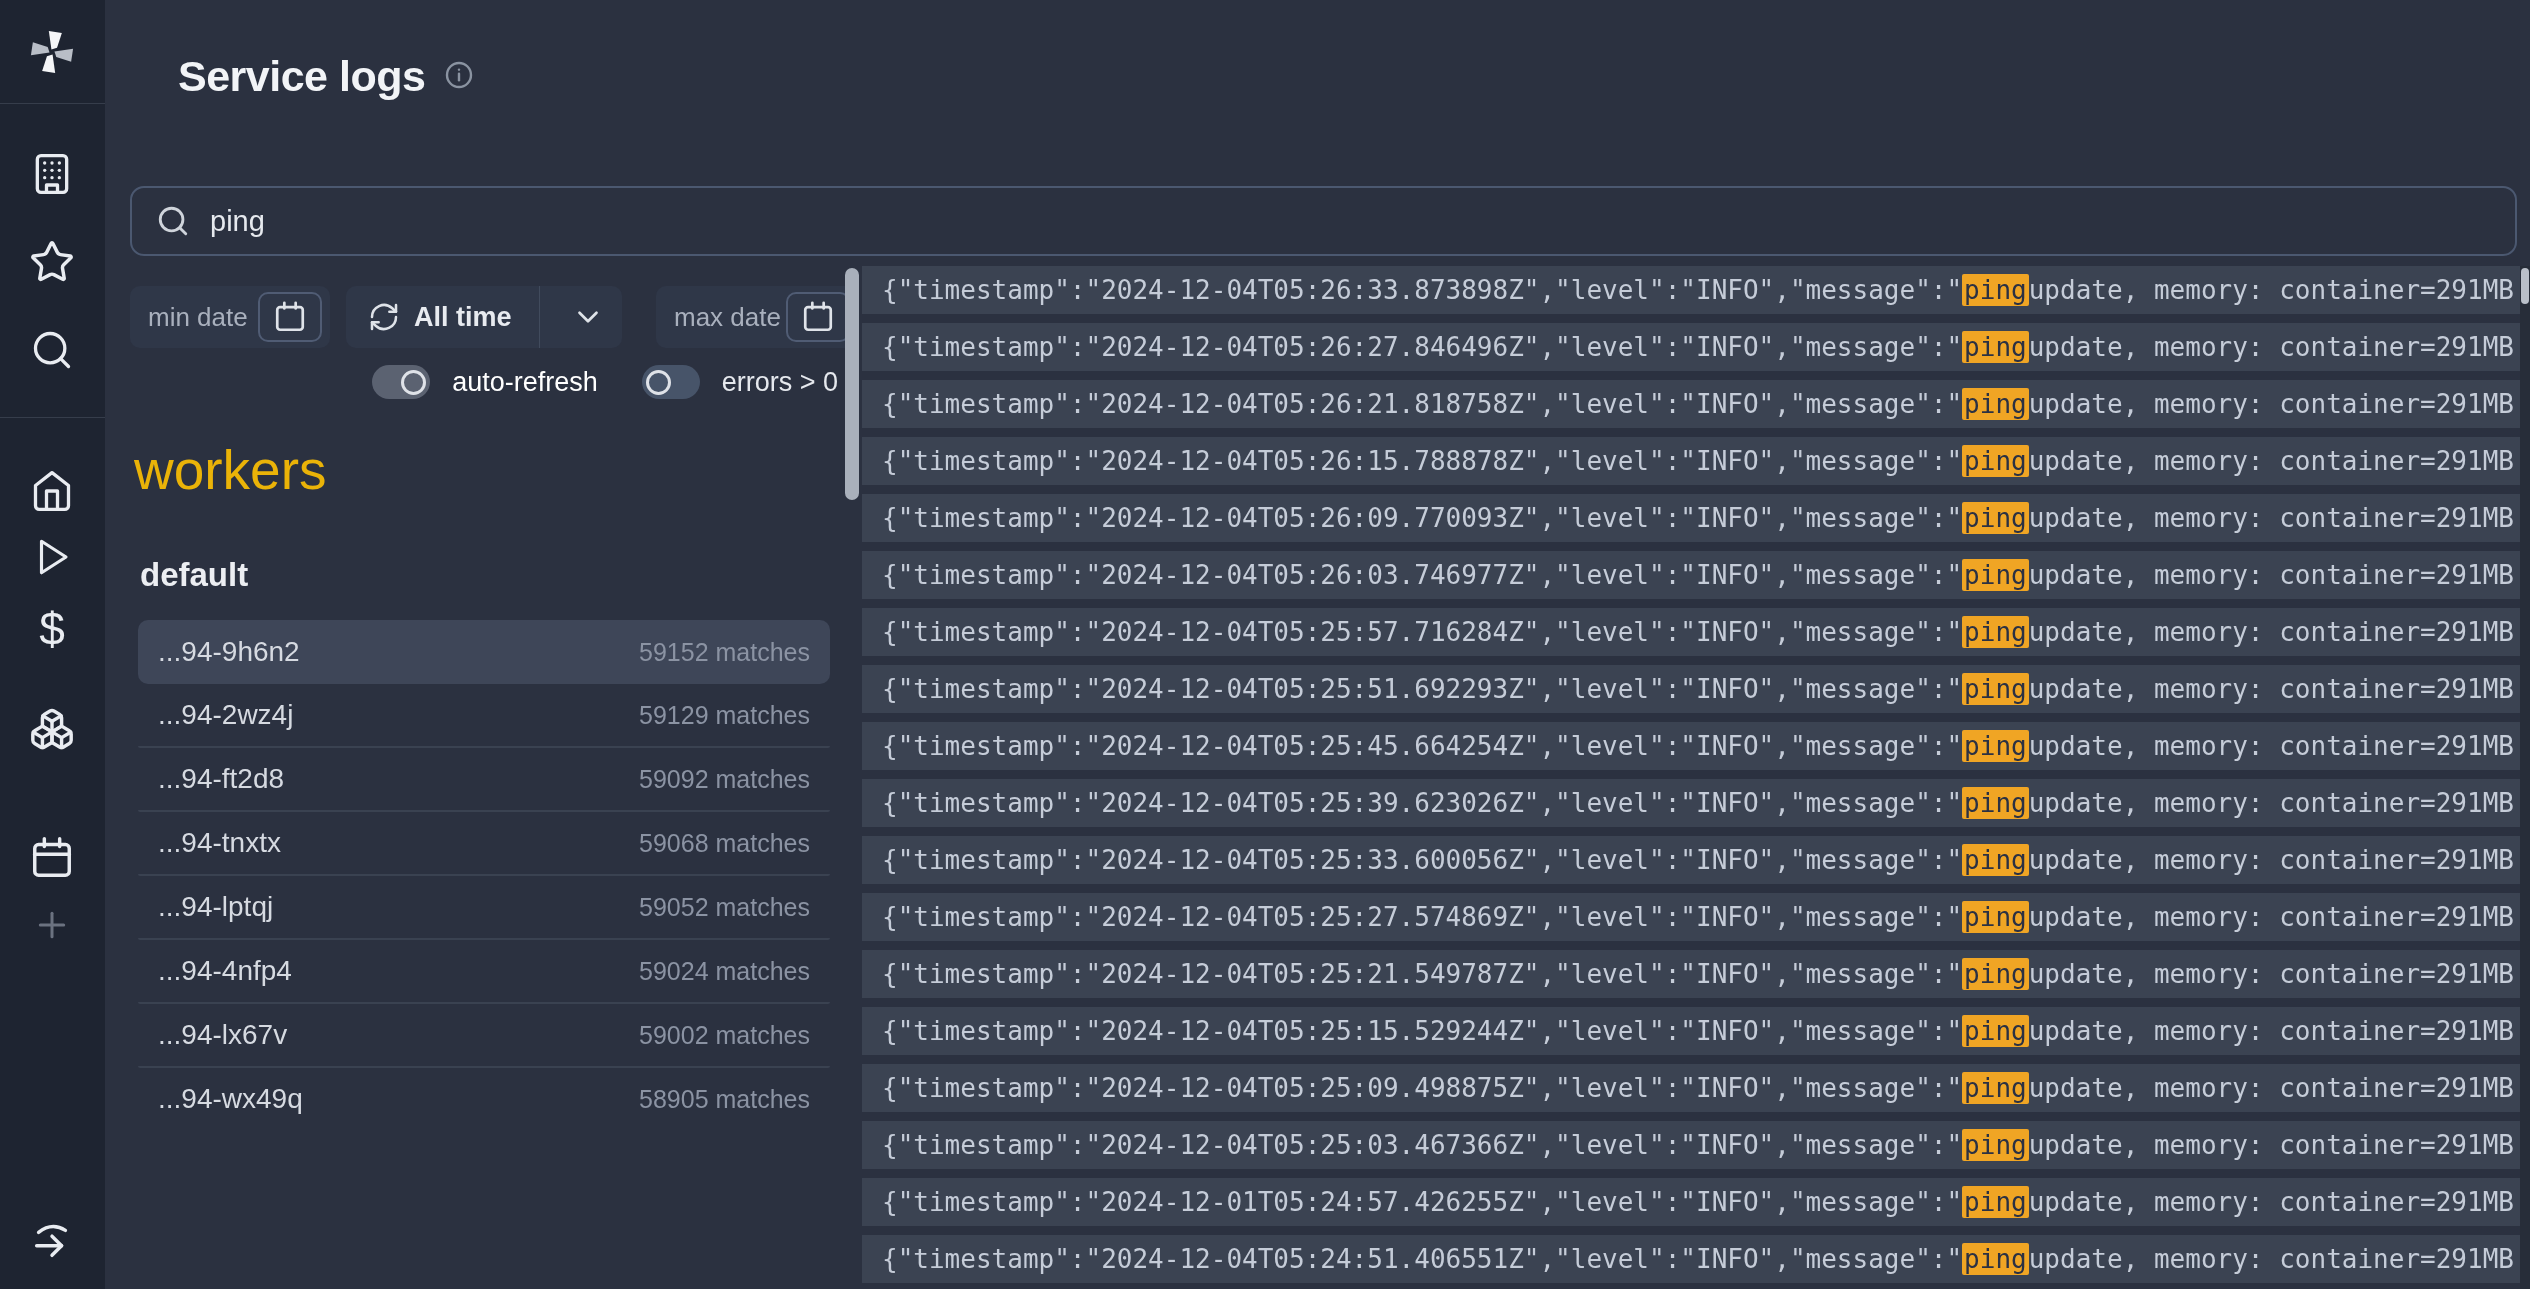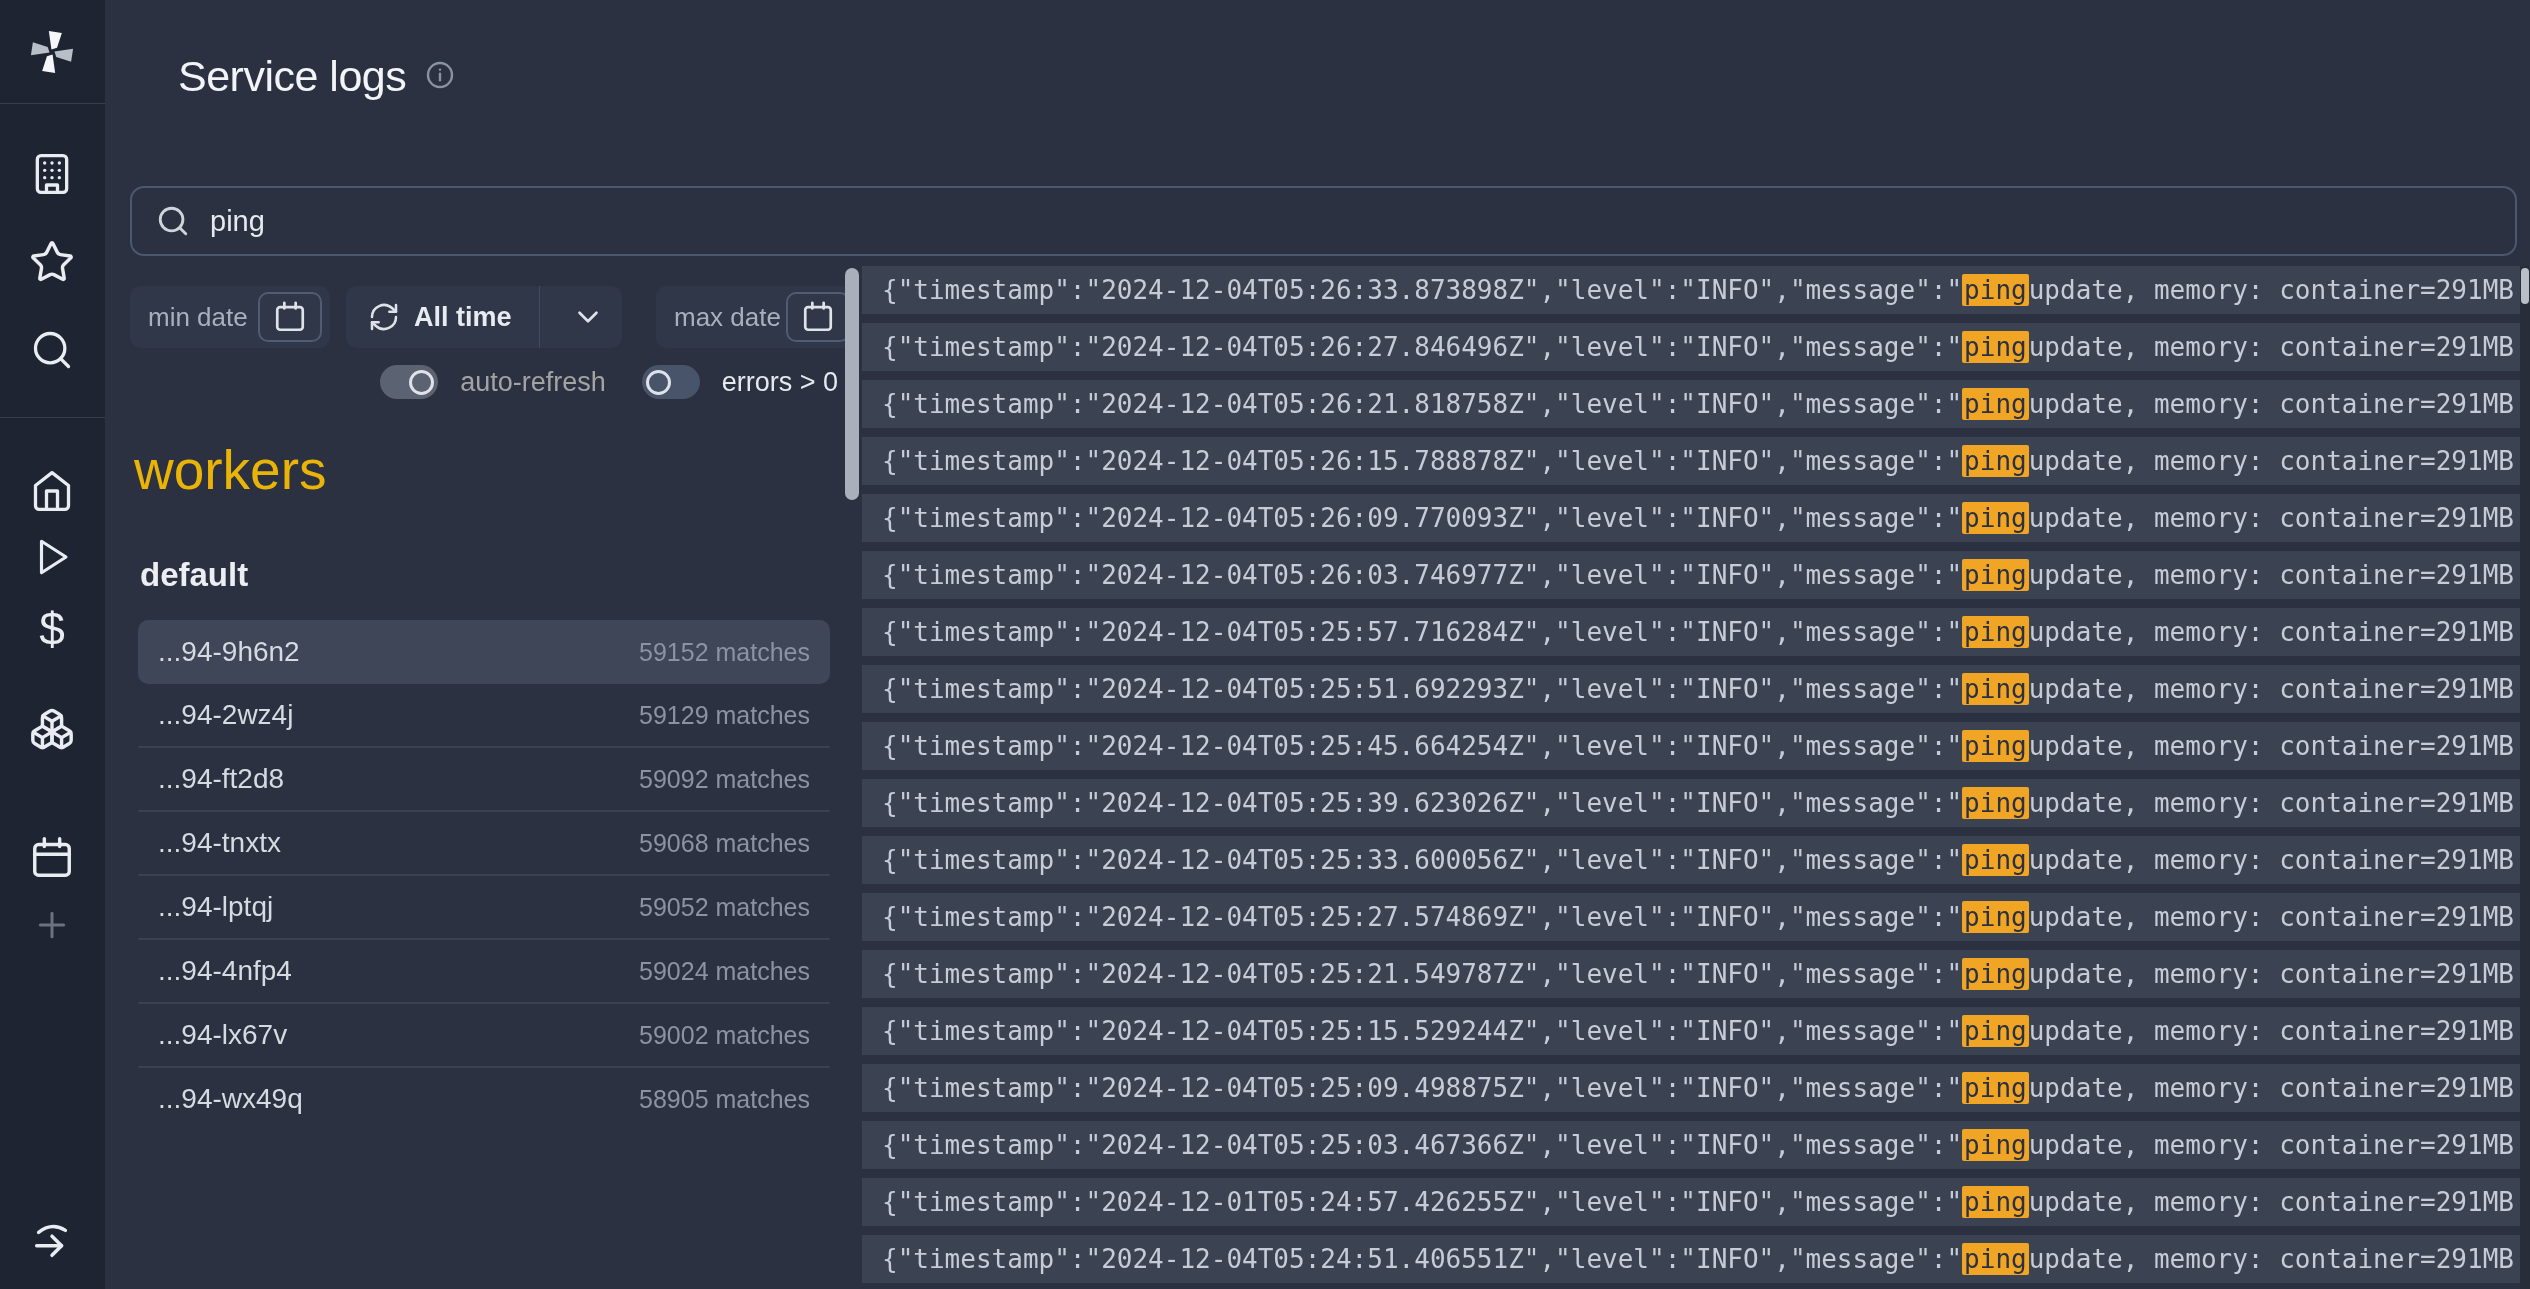--- a/index.html
+++ b/index.html
@@ -12,21 +12,21 @@
 
   
   .sidebar{position:absolute;left:0;top:0;width:105px;height:1289px;background:var(--sidebar-bg)}
   .side-div{position:absolute;left:0;width:105px;height:1px;background:#363d4b}
   .side-icon{position:absolute;left:52px;transform:translate(-50%,-50%);display:flex;align-items:center;justify-content:center;cursor:pointer}
   .side-icon svg{stroke:#e9ecf1;fill:none;stroke-width:1.8;stroke-linecap:round;stroke-linejoin:round}
   .side-icon.dim svg{stroke:#6b7280}
   .dollar-glyph{font-size:46px;color:#e9ecf1;font-weight:400;font-family:"Liberation Sans",sans-serif}
 
   
-  .page-title{position:absolute;left:178px;top:52px;font-size:43px;font-weight:400;color:#f2f4f7;letter-spacing:-.5px;display:flex;align-items:center;gap:18px}
+  .page-title{position:absolute;left:178px;top:52px;font-size:43px;font-weight:700;color:#f2f4f7;letter-spacing:-.5px;display:flex;align-items:center;gap:18px}
   .info-icon svg{stroke:#8a93a1;fill:none;stroke-width:1.8;stroke-linecap:round}
 
   
   .searchbar{position:absolute;left:130px;top:186px;width:2387px;height:70px;border:2px solid #4b5870;border-radius:14px;display:flex;align-items:center;gap:20px;padding:0 24px}
   .searchbar svg{stroke:#cfd4db;fill:none;stroke-width:2;stroke-linecap:round}
   .searchbar input{flex:1;background:transparent;border:none;outline:none;color:#e6e9ee;font-size:29px;font-family:"Liberation Sans",sans-serif}
 
   
   .btn{position:absolute;top:286px;height:62px;background:#2f3748;border-radius:10px;display:flex;align-items:center;cursor:pointer}
   .btn-min{left:130px;width:200px;padding:0 8px 0 18px;justify-content:space-between}
@@ -38,21 +38,21 @@
   .range-label{font-size:27px;font-weight:700;color:#e8ebf0;flex:1}
   .range-div{width:1px;height:62px;background:#414b5d}
   .chev-box{width:68px;display:flex;align-items:center;justify-content:center}
 
   
   .toggle-row{position:absolute;left:130px;top:362px;width:708px;height:40px;display:flex;align-items:center;justify-content:flex-end;gap:22px}
   .pill{width:58px;height:34px;border-radius:17px;display:flex;align-items:center;padding:0 4px;cursor:pointer;flex:none}
   .pill-auto{background:#5b6271;justify-content:flex-end}
   .pill-errors{background:#475469;justify-content:flex-start}
   .knob{width:25px;height:25px;border-radius:50%;border:3px solid #dfe2e8}
-  .lbl-auto{font-size:27px;color:#a3a3a3;margin-right:14px}
+  .lbl-auto{font-size:27px;color:#ffffff;margin-right:22px}
   .lbl-errors{font-size:27px;color:#e6e9ee}
 
   
   .workers-heading{position:absolute;left:134px;top:438px;font-size:55px;font-weight:400;color:#eab308}
   .group-heading{position:absolute;left:140px;top:556px;font-size:33px;font-weight:700;color:#eceef2}
   .worker-list{position:absolute;left:138px;top:620px;width:692px;height:507px;overflow:hidden}
   .worker-row{height:64px;display:flex;align-items:center;justify-content:space-between;padding:0 20px;border-bottom:2px solid #3a4251;border-radius:2px;cursor:pointer}
   .worker-row.selected{background:var(--selected-row-bg);border-bottom:none;border-radius:10px}
   .worker-id{font-size:28px;color:#d6dae1}
   .worker-matches{font-size:25px;color:#8b93a3}

